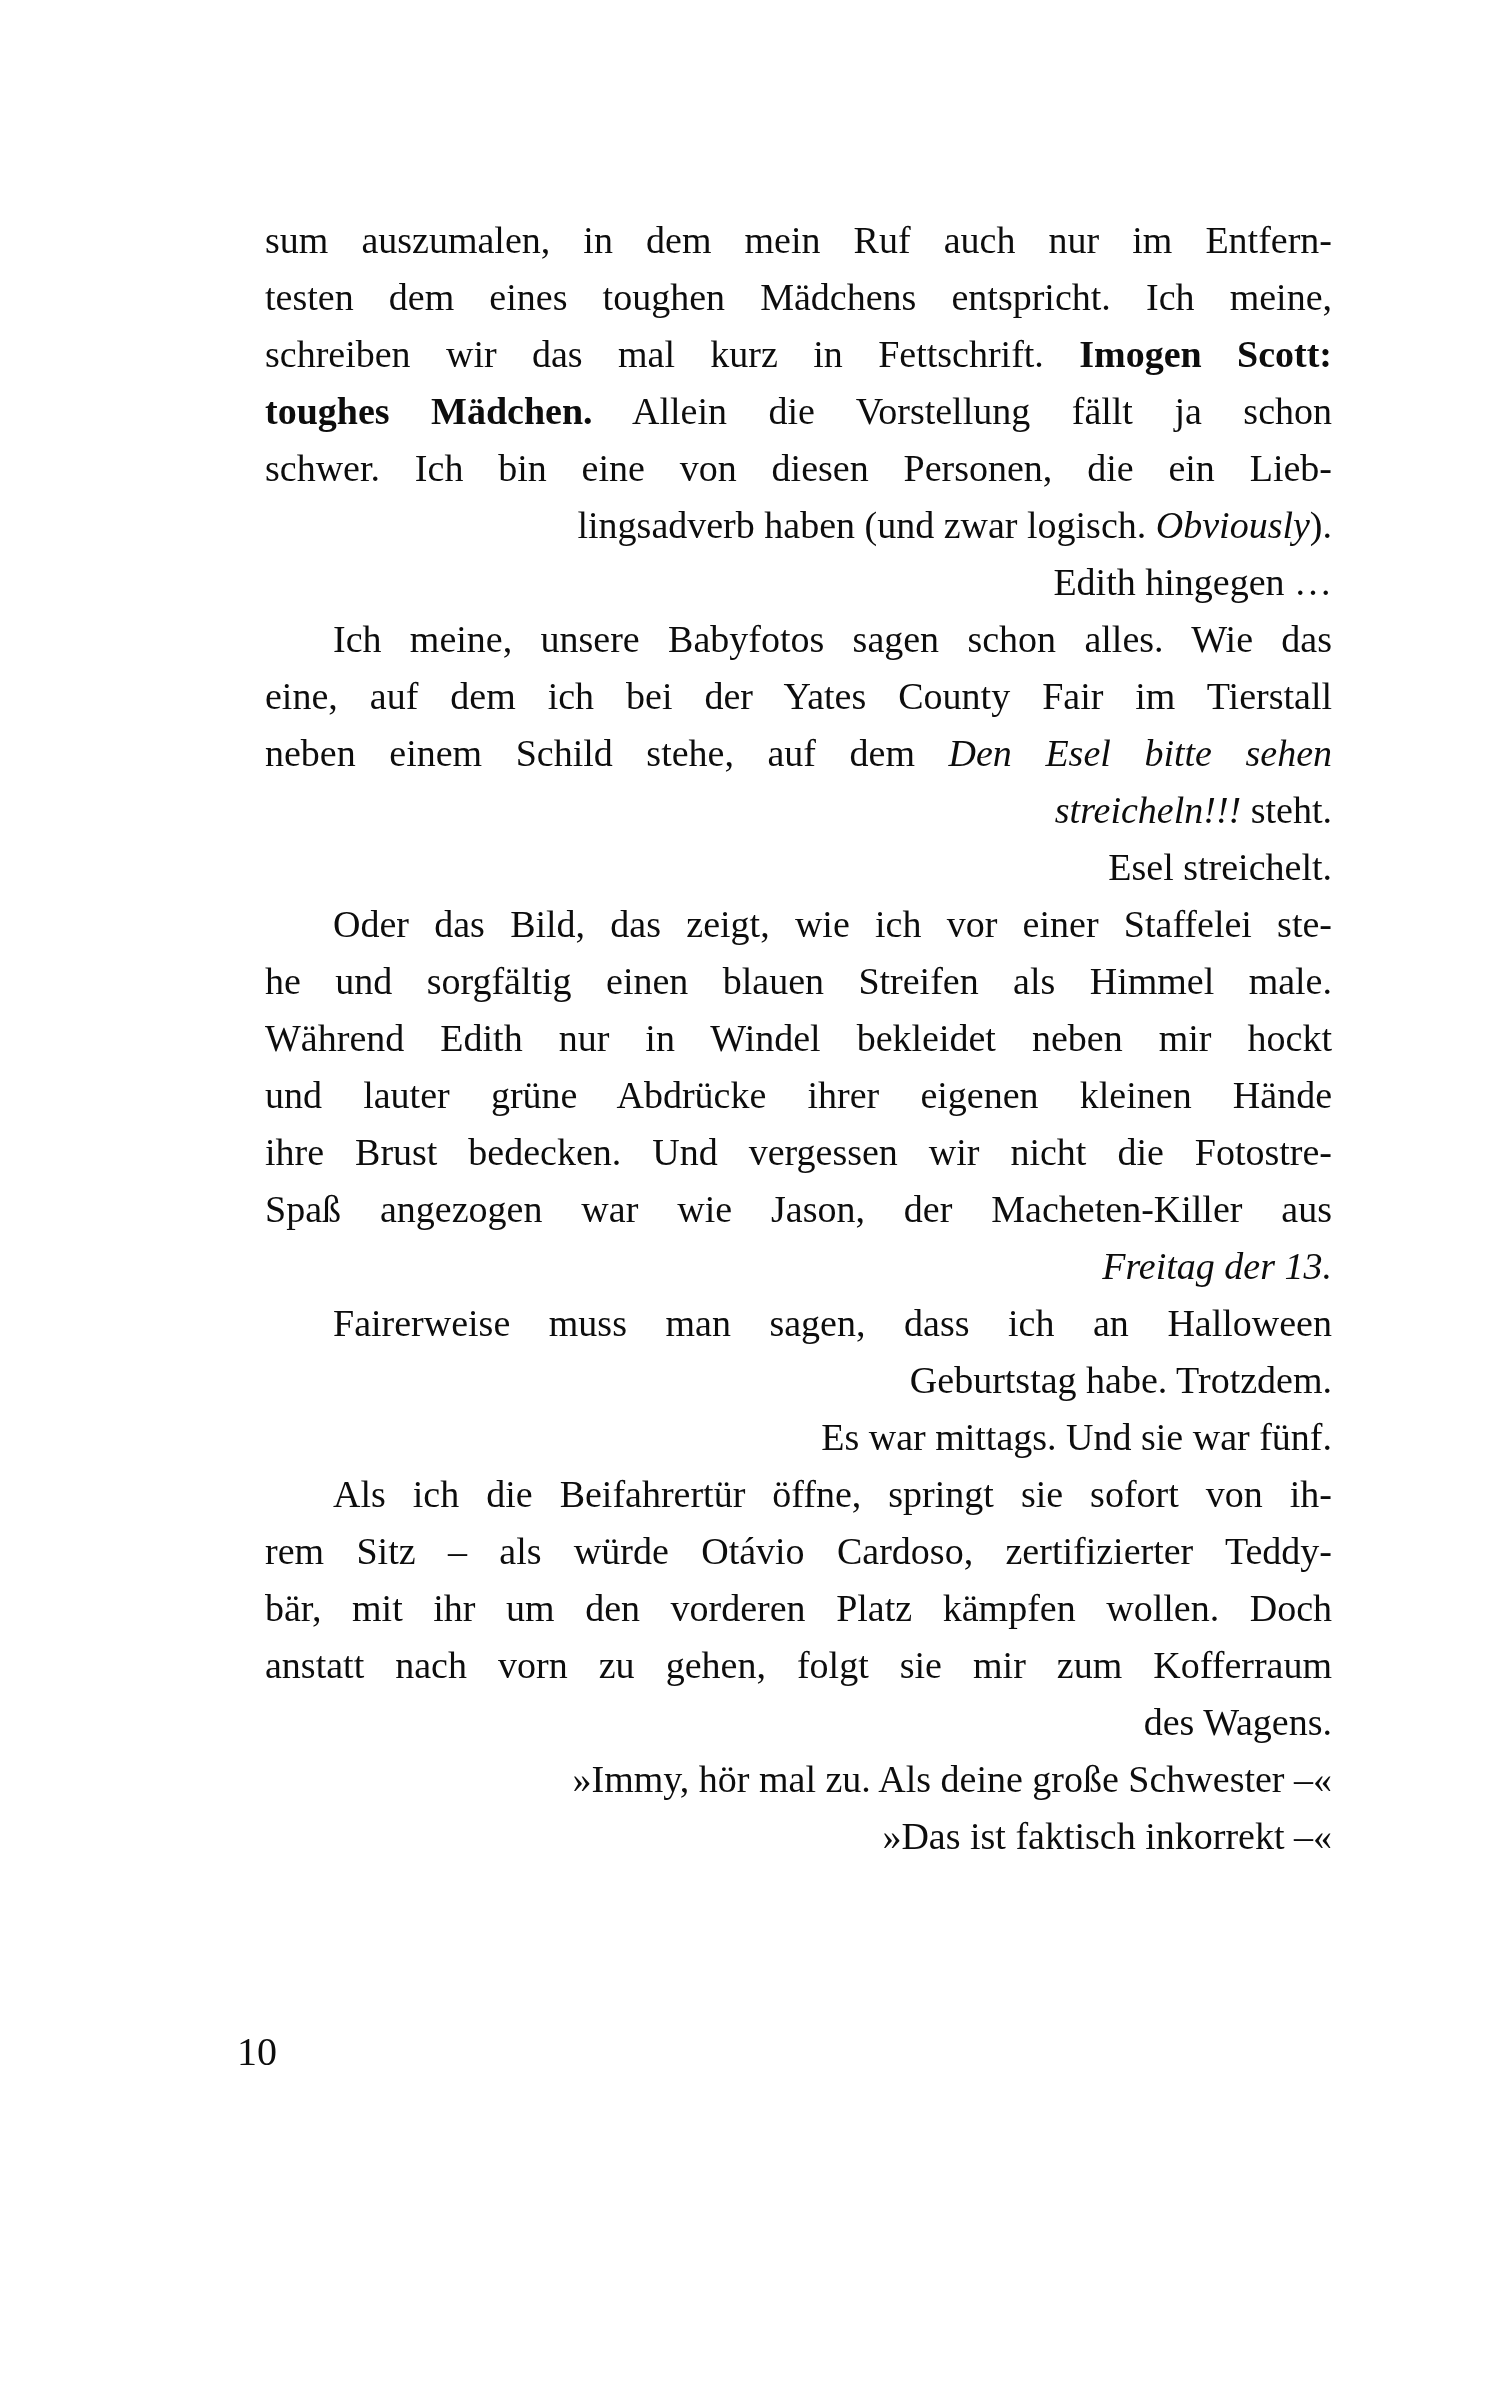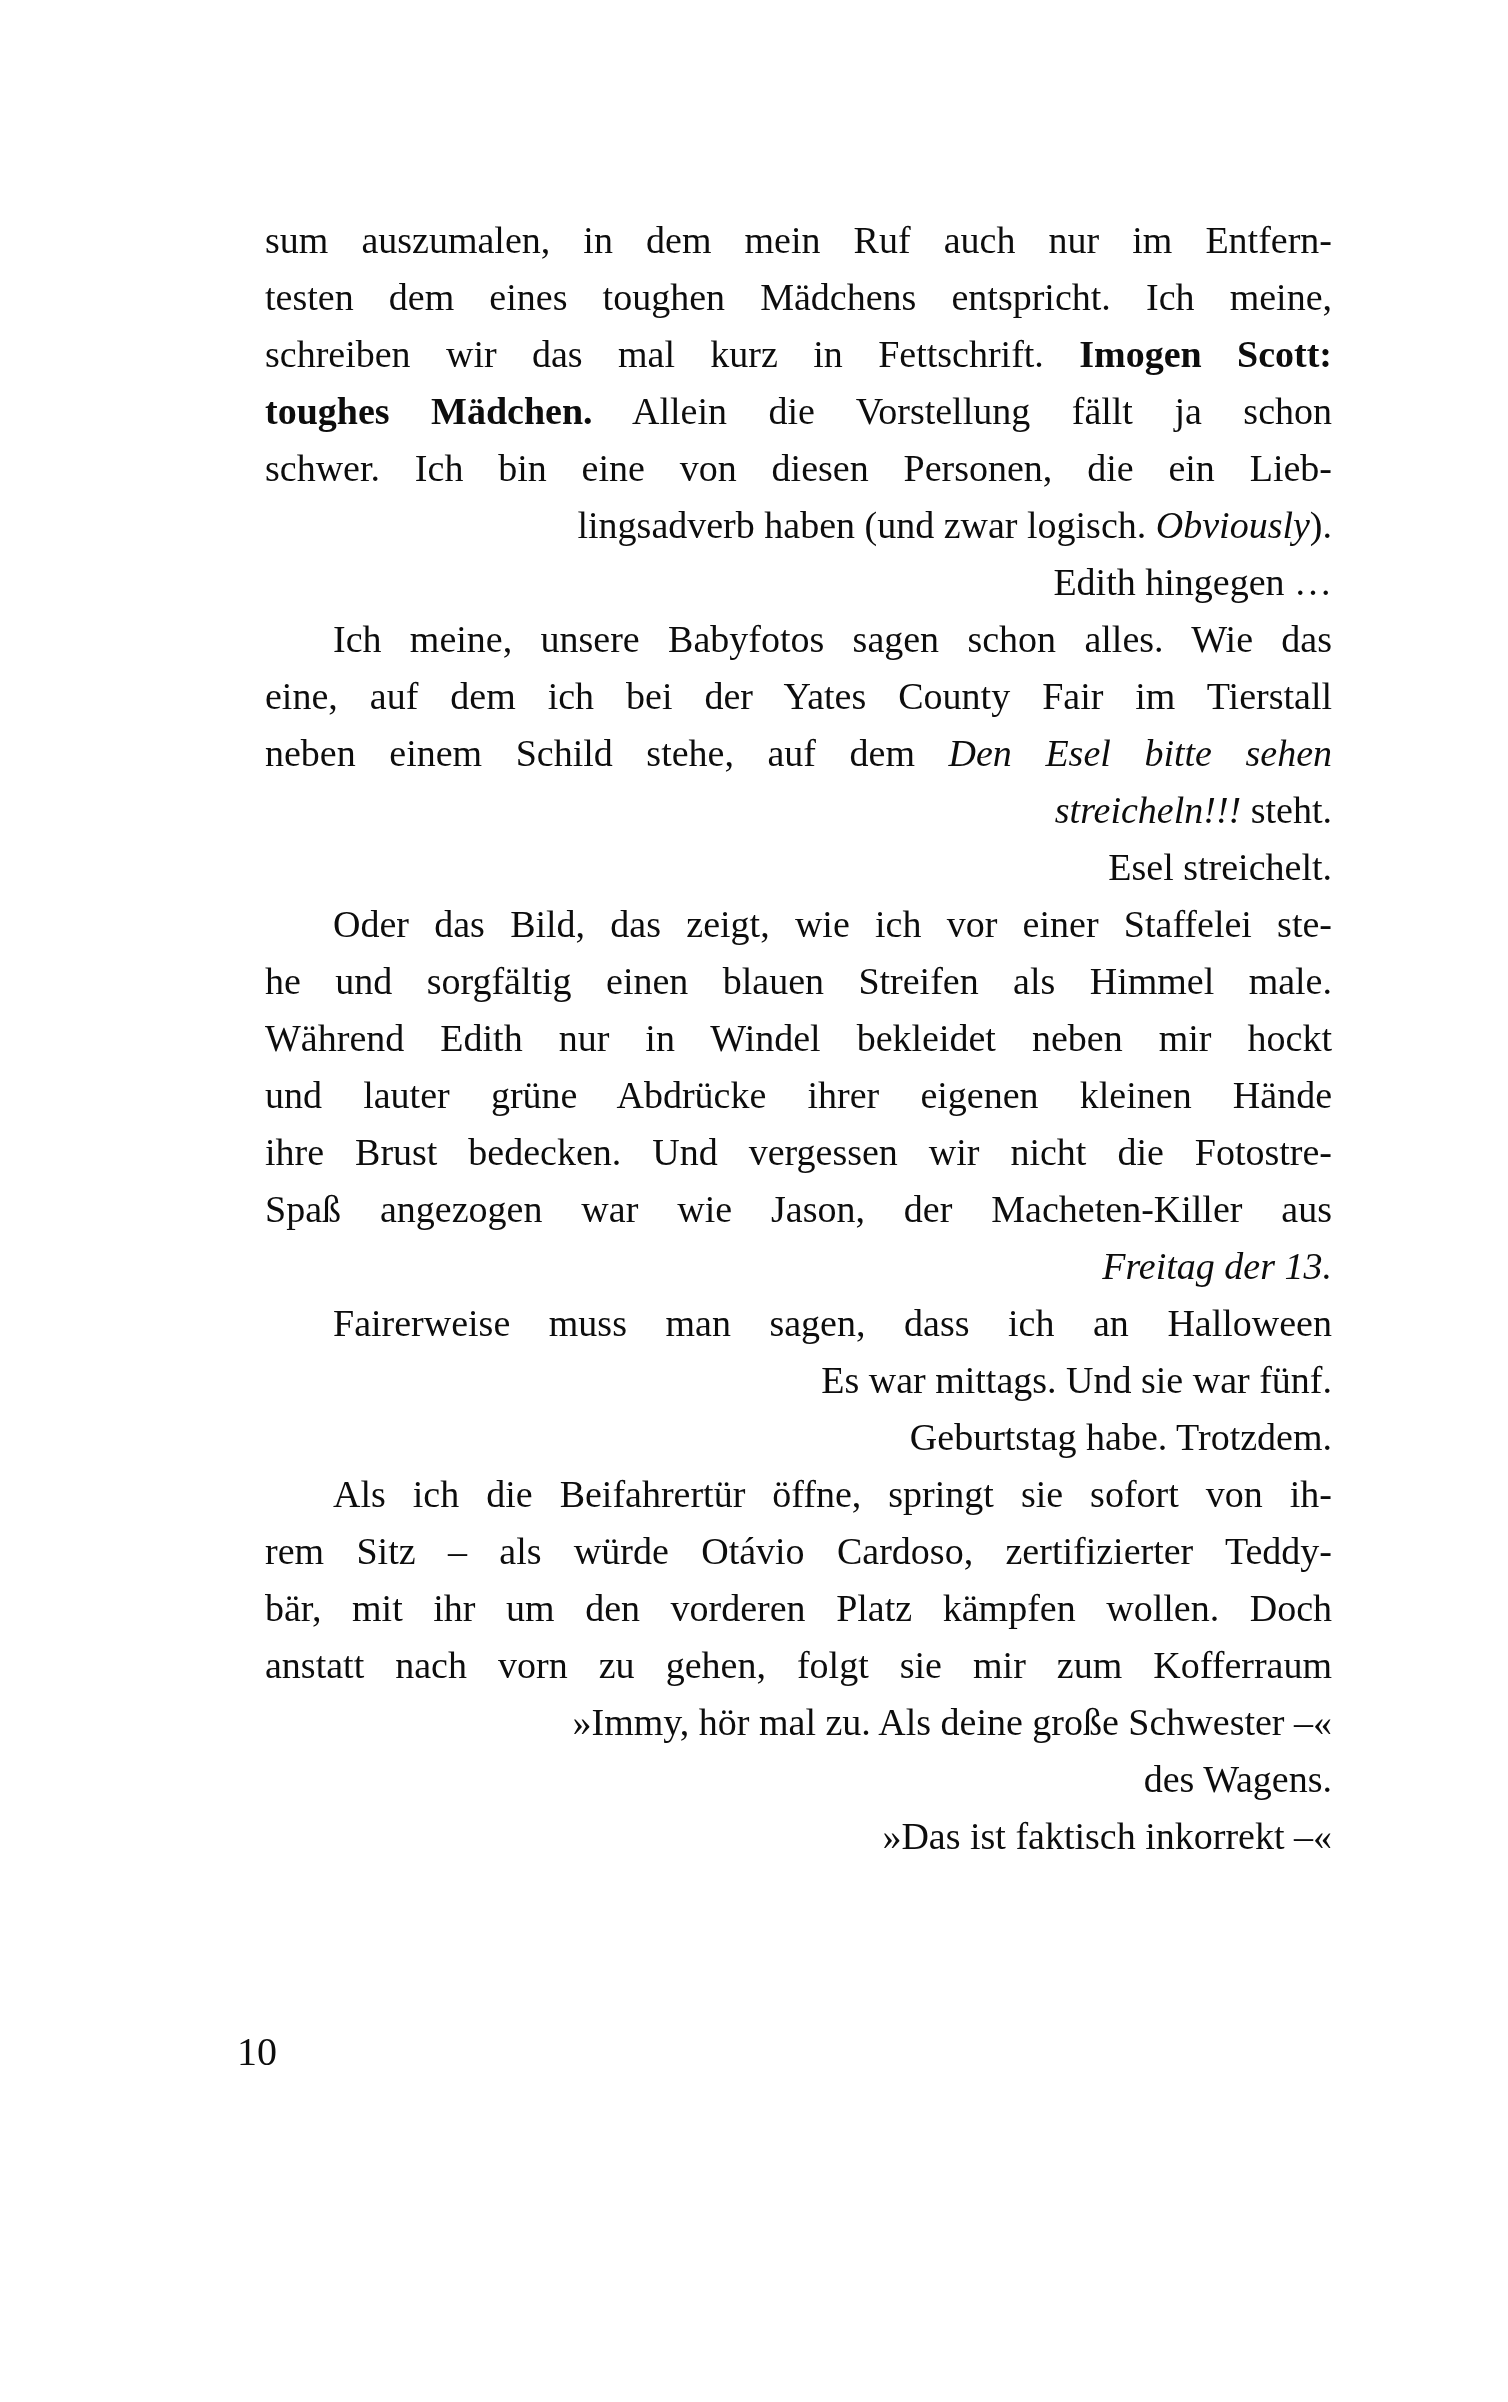--- a/index.html
+++ b/index.html
@@ -64,25 +64,25 @@
     <div class="line"><span class="i">streicheln!!!</span><span> steht.</span></div>
     <div class="line"><span>Esel streichelt.</span></div>
     <div class="line j ind"><span>Oder das Bild, das zeigt, wie ich vor einer Staffelei ste-</span></div>
     <div class="line j"><span>he und sorgfältig einen blauen Streifen als Himmel male.</span></div>
     <div class="line j"><span>Während Edith nur in Windel bekleidet neben mir hockt</span></div>
     <div class="line j"><span>und lauter grüne Abdrücke ihrer eigenen kleinen Hände</span></div>
     <div class="line j"><span>ihre Brust bedecken. Und vergessen wir nicht die Fotostre-</span></div>
     <div class="line j"><span>Spaß angezogen war wie Jason, der Macheten-Killer aus</span></div>
     <div class="line"><span class="i">Freitag der 13.</span></div>
     <div class="line j ind"><span>Fairerweise muss man sagen, dass ich an Halloween</span></div>
+    <div class="line"><span>Geburtstag habe. Trotzdem.</span></div>
     <div class="line ind"><span>Es war mittags. Und sie war fünf.</span></div>
-    <div class="line"><span>Geburtstag habe. Trotzdem.</span></div>
     <div class="line j ind"><span>Als ich die Beifahrertür öffne, springt sie sofort von ih-</span></div>
     <div class="line j"><span>rem Sitz – als würde Otávio Cardoso, zertifizierter Teddy-</span></div>
     <div class="line j"><span>bär, mit ihr um den vorderen Platz kämpfen wollen. Doch</span></div>
     <div class="line j"><span>anstatt nach vorn zu gehen, folgt sie mir zum Kofferraum</span></div>
+    <div class="line"><span>des Wagens.</span></div>
     <div class="line ind"><span>»Immy, hör mal zu. Als deine große Schwester –«</span></div>
-    <div class="line"><span>des Wagens.</span></div>
     <div class="line ind"><span>»Das ist faktisch inkorrekt –«</span></div>
   </div>
 
 <div class="page-number">10</div>
 
 
 </body></html>

